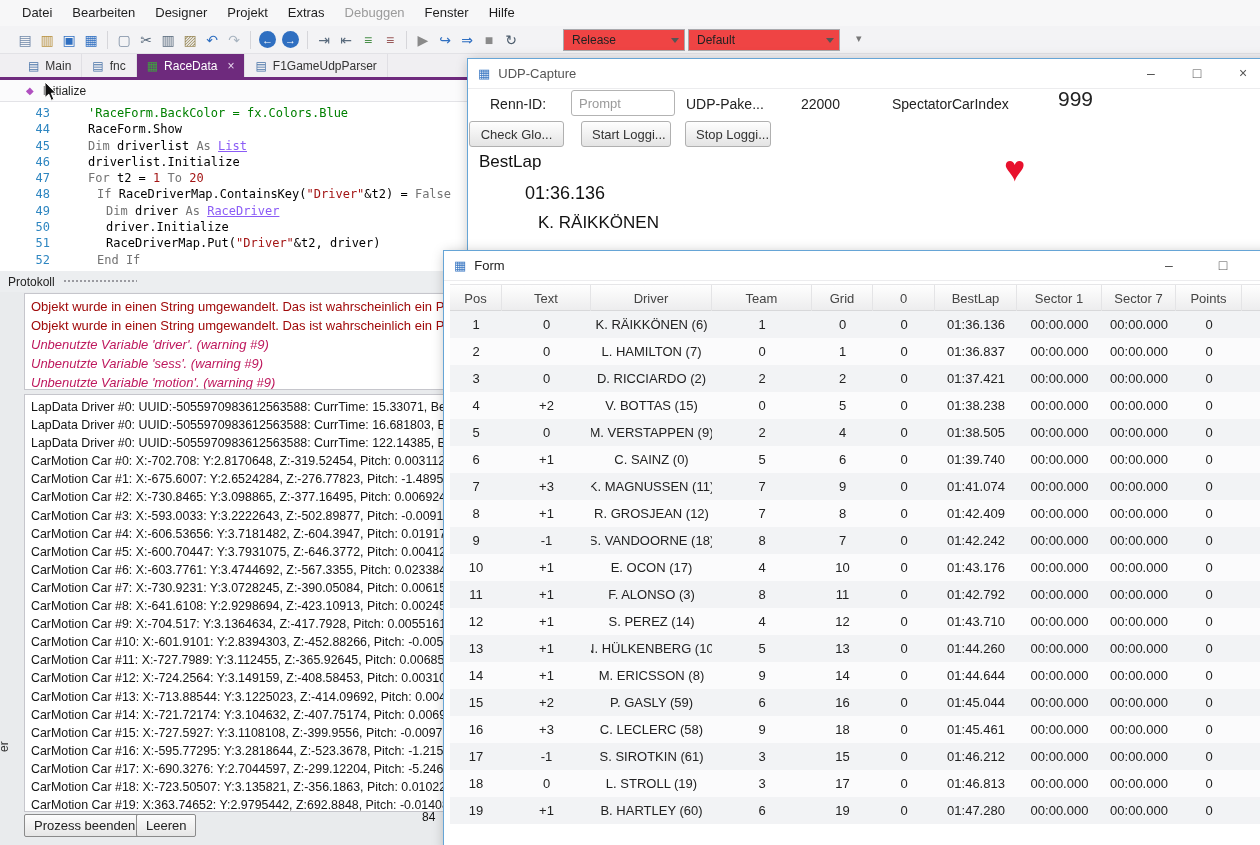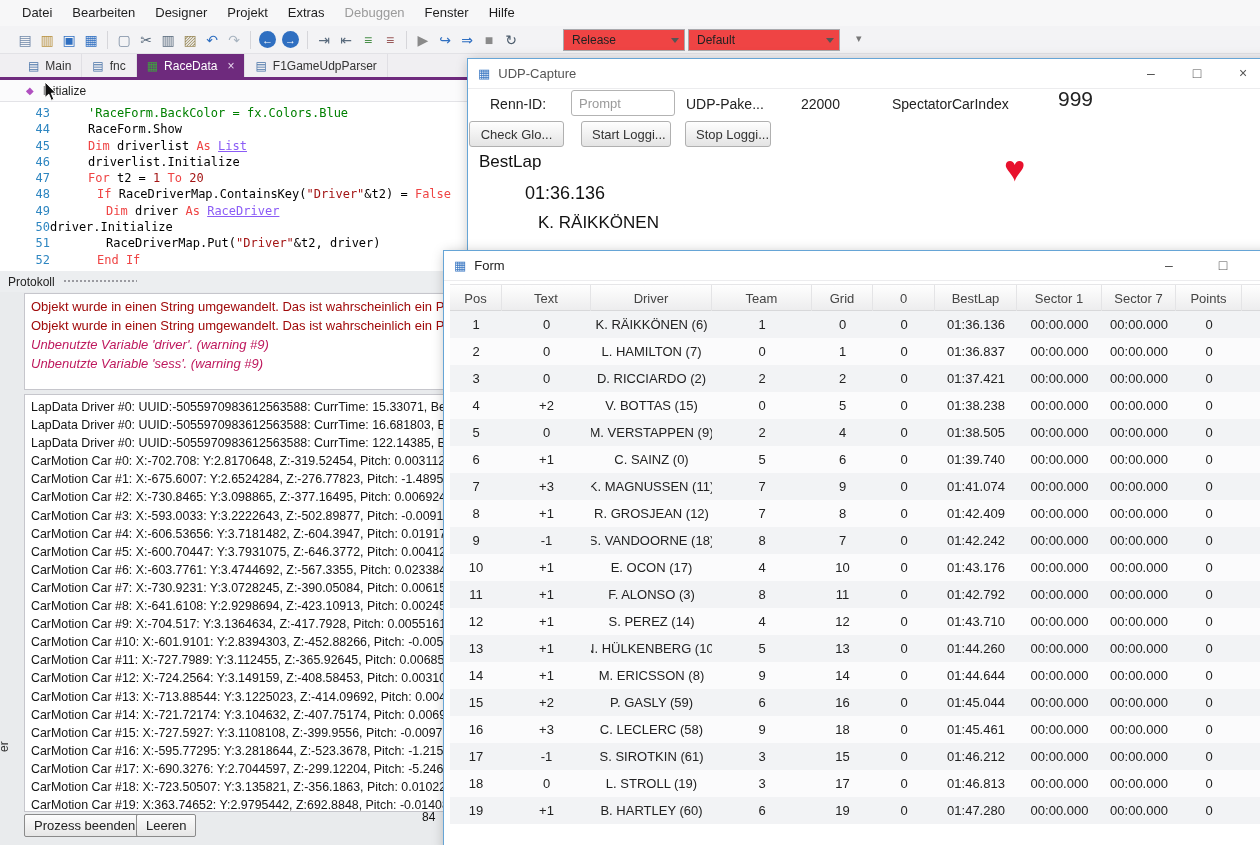--- a/index.html
+++ b/index.html
@@ -29,21 +29,21 @@
   .tab-icon{font-size:12px;}
 
   .subbar{position:absolute;left:0;top:80px;width:100%;height:22px;background:#fbfbfc;border-bottom:1px solid #e3e3e7;display:flex;align-items:center;padding-left:26px;gap:9px;font-size:12px;color:#222;}
   .sub-icon{color:#b050c0;font-size:10px;}
 
   
   .editor{position:absolute;left:0;top:102px;width:100%;height:169px;background:#fff;font-family:"DejaVu Sans Mono",monospace;font-size:12px;padding-top:3px;overflow:hidden;}
   .cl{height:16.3px;line-height:16.3px;display:flex;white-space:pre;}
   .ln{width:50px;text-align:right;color:#2e86c1;flex:none;}
   .code{white-space:pre;color:#000;}
-  .kw{color:#ef4444;} .cm{color:#008000;} .st{color:#a31515;} .ty{color:#8b5cf6;text-decoration:underline;} .nu{color:#a31515;} .pl{color:#000;}
+  .kw{color:#737373;} .cm{color:#008000;} .st{color:#a31515;} .ty{color:#8b5cf6;text-decoration:underline;} .nu{color:#a31515;} .pl{color:#000;}
 
   
   .protokoll-header{position:absolute;left:0;top:271px;width:100%;height:21px;background:#eceef0;display:flex;align-items:center;padding-left:8px;font-size:12px;color:#222;gap:8px;}
   .dots{width:74px;height:5px;background-image:radial-gradient(#9a9aa0 1px, transparent 1px);background-size:4px 4px;}
   .panelbox{position:absolute;background:#fff;border:1px solid #c6c6cc;font-size:13px;padding:3px 6px;overflow:hidden;}
   #warnings{left:24px;top:293px;width:442px;height:97px;}
   .warnline{line-height:19px;white-space:nowrap;}
   .warnline.err{color:#a00a0a;}
   .warnline.warn{color:#be185d;font-style:italic;}
   #log{left:24px;top:394px;width:442px;height:418px;font-size:12.4px;}
@@ -180,36 +180,37 @@
 
   <div class="editor">
     <div id="code-lines">
         <div class="cl"><span class="ln">43</span><span class="code" style="padding-left:38px"><span class="cm">'RaceForm.BackColor = fx.Colors.Blue</span></span></div>
         <div class="cl"><span class="ln">44</span><span class="code" style="padding-left:38px"><span class="pl">RaceForm.Show</span></span></div>
         <div class="cl"><span class="ln">45</span><span class="code" style="padding-left:38px"><span class="kw">Dim</span><span class="pl"> driverlist </span><span class="kw">As</span><span class="pl"> </span><span class="ty">List</span></span></div>
         <div class="cl"><span class="ln">46</span><span class="code" style="padding-left:38px"><span class="pl">driverlist.Initialize</span></span></div>
         <div class="cl"><span class="ln">47</span><span class="code" style="padding-left:38px"><span class="kw">For</span><span class="pl"> t2 = </span><span class="nu">1</span><span class="pl"> </span><span class="kw">To</span><span class="pl"> </span><span class="nu">20</span></span></div>
         <div class="cl"><span class="ln">48</span><span class="code" style="padding-left:47px"><span class="kw">If</span><span class="pl"> RaceDriverMap.ContainsKey(</span><span class="st">"Driver"</span><span class="pl">&amp;t2) = </span><span class="kw">False</span></span></div>
         <div class="cl"><span class="ln">49</span><span class="code" style="padding-left:56px"><span class="kw">Dim</span><span class="pl"> driver </span><span class="kw">As</span><span class="pl"> </span><span class="ty">RaceDriver</span></span></div>
-        <div class="cl"><span class="ln">50</span><span class="code" style=""><span class="pl">driver.Initialize</span></span></div>
+        <div class="cl"><span class="ln">50</span><span class="code" style="padding-left:56px"><span class="pl">driver.Initialize</span></span></div>
         <div class="cl"><span class="ln">51</span><span class="code" style="padding-left:56px"><span class="pl">RaceDriverMap.Put(</span><span class="st">"Driver"</span><span class="pl">&amp;t2, driver)</span></span></div>
         <div class="cl"><span class="ln">52</span><span class="code" style="padding-left:47px"><span class="kw">End If</span></span></div>
       </div>
   </div>
 
   <div class="protokoll-header">
     <span>Protokoll</span>
     <span class="dots"></span>
   </div>
 
   <div class="panelbox" id="warnings">
       <div class="warnline err">Objekt wurde in einen String umgewandelt. Das ist wahrscheinlich ein Progra</div>
       <div class="warnline err">Objekt wurde in einen String umgewandelt. Das ist wahrscheinlich ein Progra</div>
       <div class="warnline warn">Unbenutzte Variable 'driver'. (warning #9)</div>
       <div class="warnline warn">Unbenutzte Variable 'sess'. (warning #9)</div>
+      <div class="warnline warn">Unbenutzte Variable 'motion'. (warning #9)</div>
     </div>
 
   <div class="panelbox" id="log">
       <div class="logline">LapData Driver #0: UUID:-5055970983612563588: CurrTime: 15.33071, BestLapT</div>
       <div class="logline">LapData Driver #0: UUID:-5055970983612563588: CurrTime: 16.681803, BestLapT</div>
       <div class="logline">LapData Driver #0: UUID:-5055970983612563588: CurrTime: 122.14385, BestLapT</div>
       <div class="logline">CarMotion Car #0: X:-702.708: Y:2.8170648, Z:-319.52454, Pitch: 0.0031127965</div>
       <div class="logline">CarMotion Car #1: X:-675.6007: Y:2.6524284, Z:-276.77823, Pitch: -1.4895336E-4</div>
       <div class="logline">CarMotion Car #2: X:-730.8465: Y:3.098865, Z:-377.16495, Pitch: 0.006924886</div>
       <div class="logline">CarMotion Car #3: X:-593.0033: Y:3.2222643, Z:-502.89877, Pitch: -0.009159609</div>

